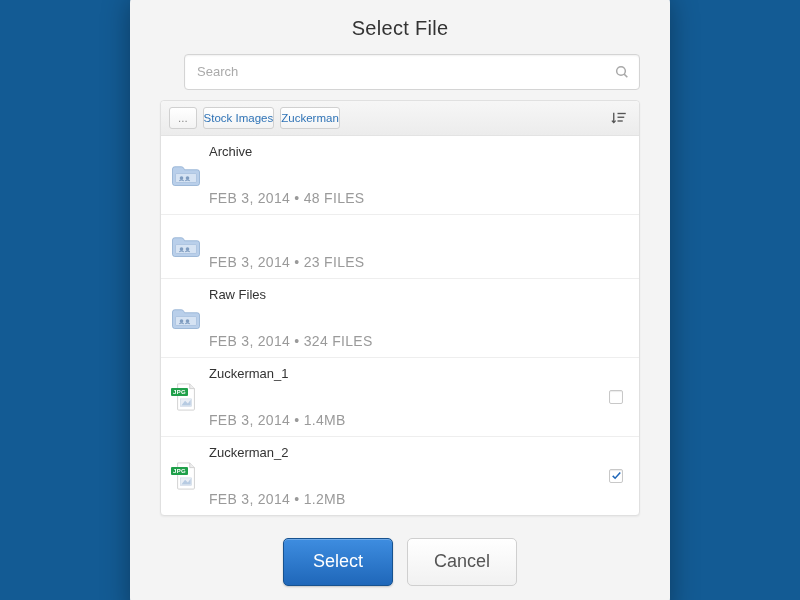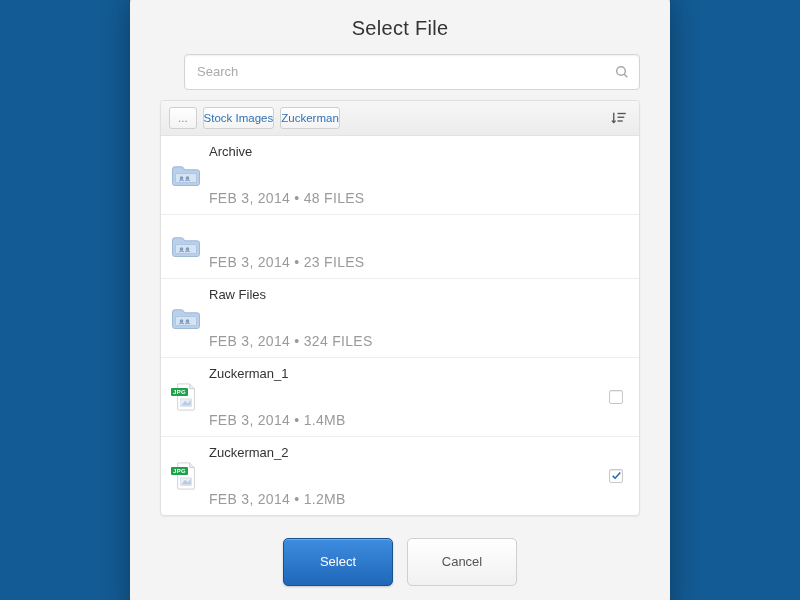--- a/index.html
+++ b/index.html
@@ -130,21 +130,21 @@
   .footer {
     display: flex;
     justify-content: center;
     gap: 14px;
     margin-top: 22px;
   }
   .btn {
     min-width: 110px;
     height: 48px;
     border-radius: 5px;
-    font-size: 13px;
+    font-size: 18px;
     cursor: pointer;
   }
   .btn-primary {
     background: linear-gradient(#3e8de0,#1f67b9);
     border: 1px solid #17528f;
     color: #fff;
     box-shadow: inset 0 1px 0 rgba(255,255,255,.25), 0 1px 2px rgba(0,0,0,.2);
   }
   .btn-secondary {
     background: linear-gradient(#ffffff,#f1f1f1);

